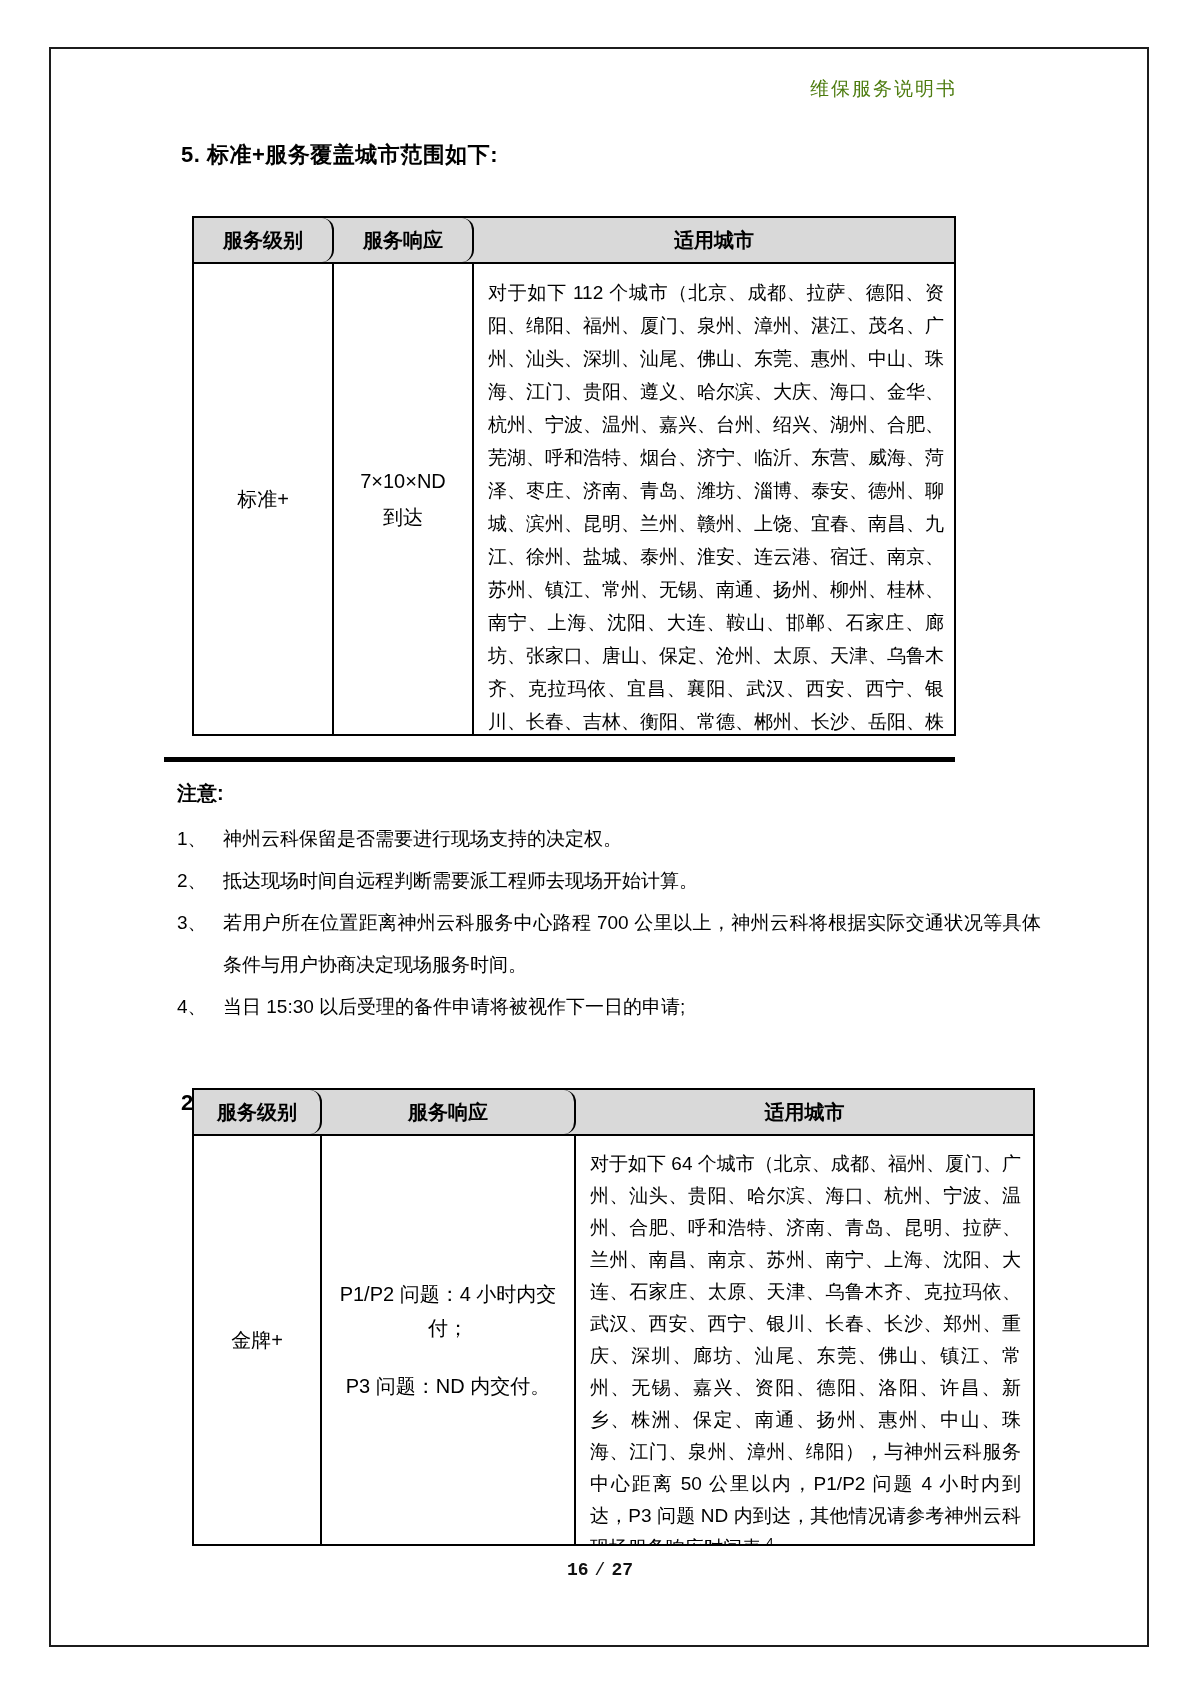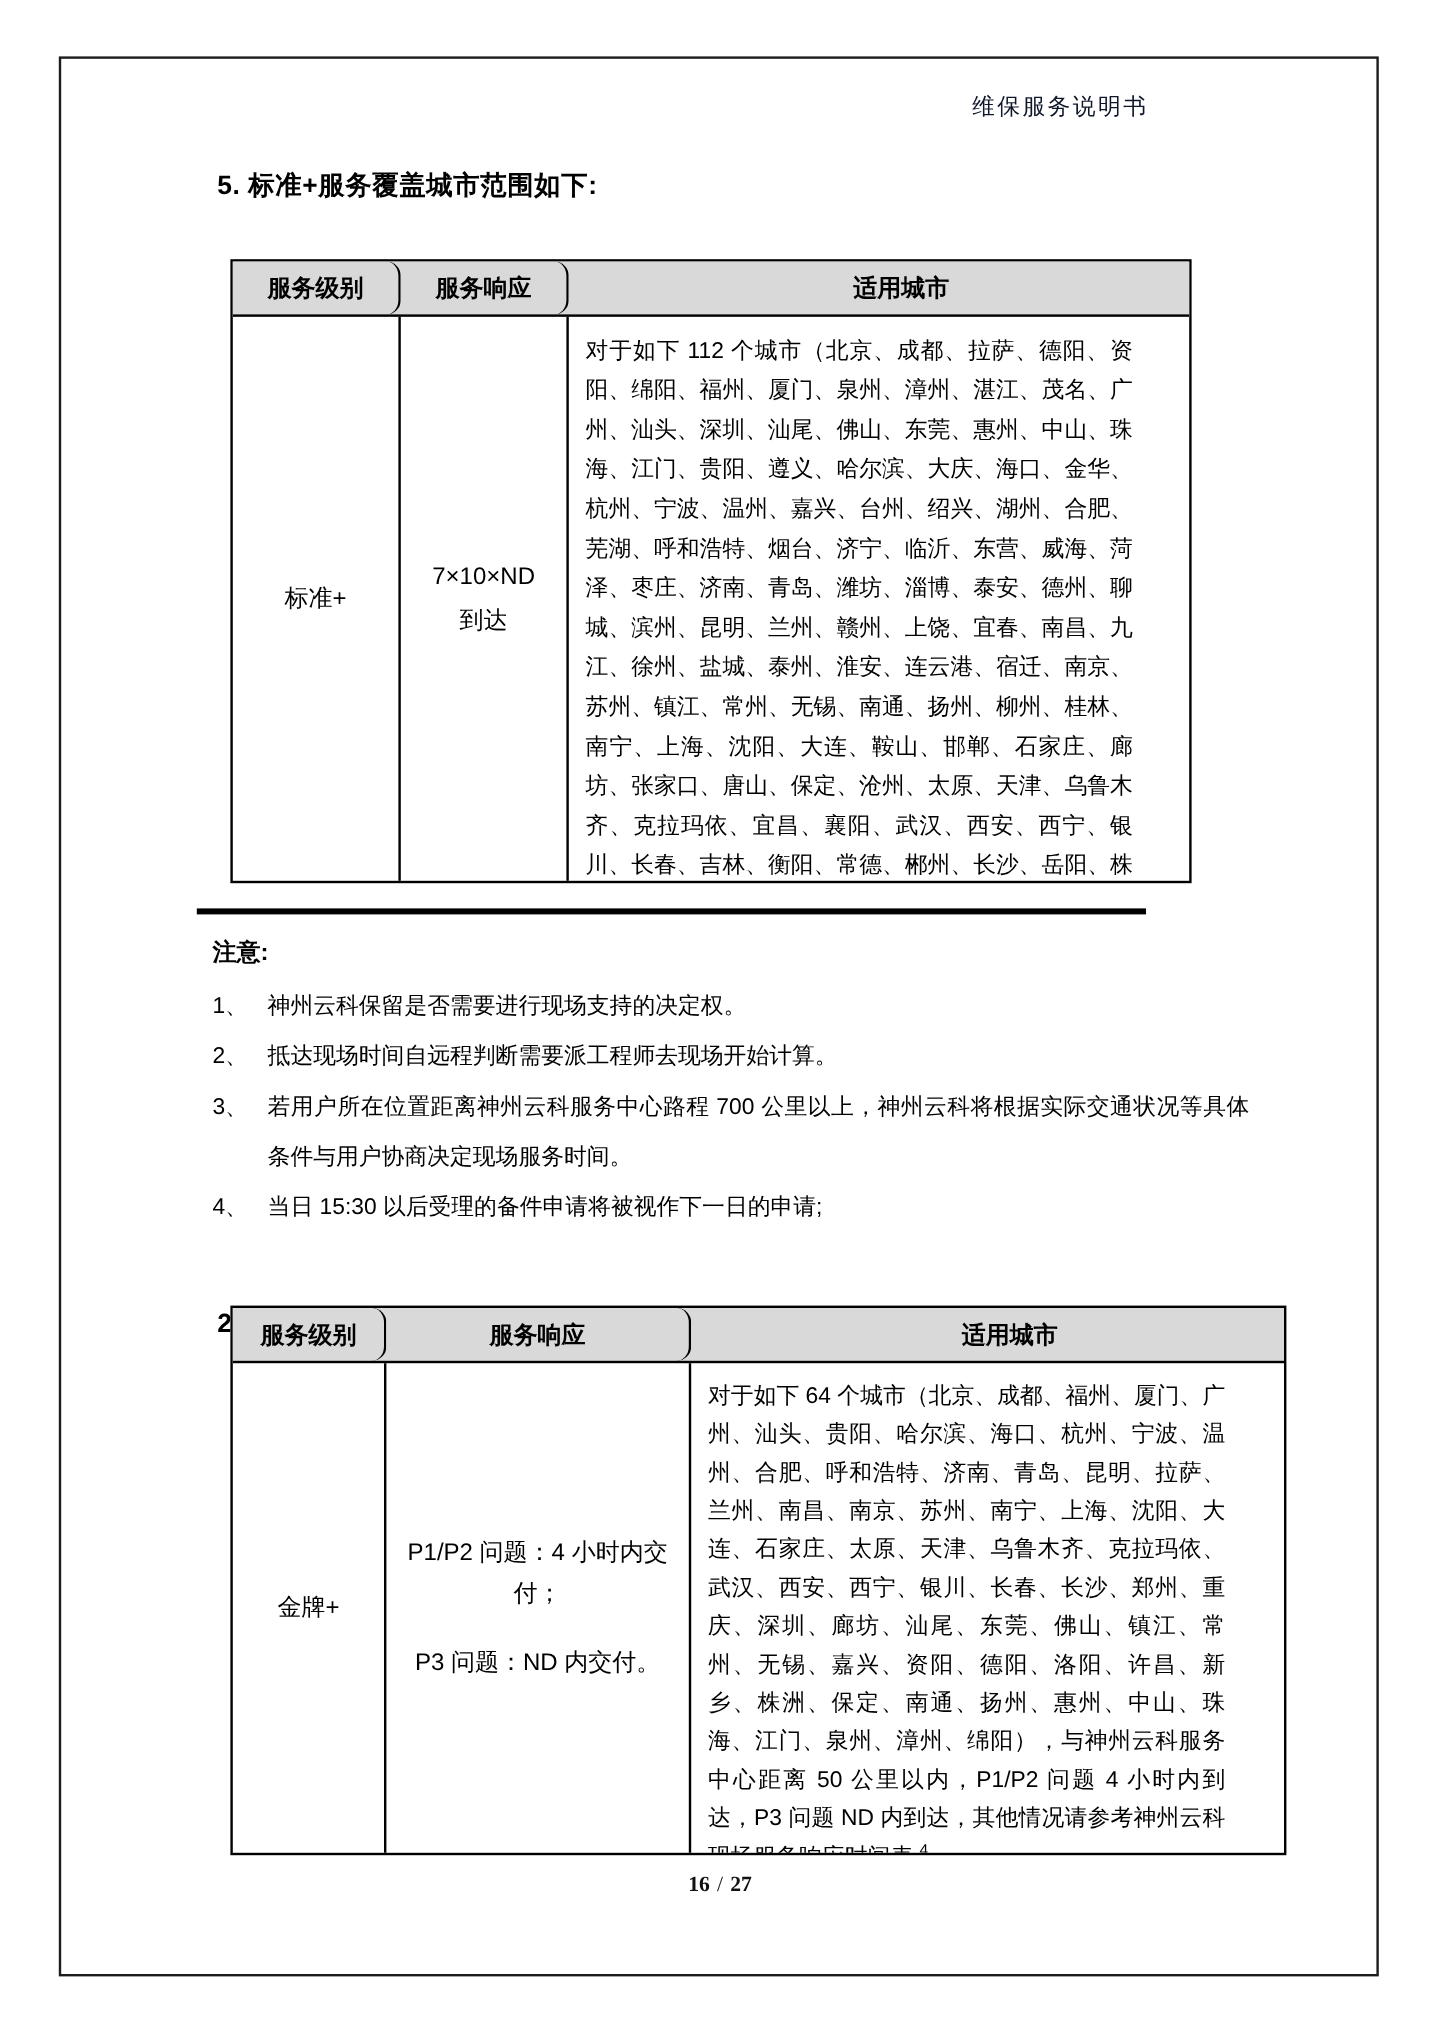--- a/index.html
+++ b/index.html
@@ -8,39 +8,39 @@
     font-family:"Liberation Sans","DejaVu Sans",sans-serif;color:#000;
     overflow:hidden;
   }
   .page-border{
     position:absolute;left:49px;top:47px;width:1100px;height:1600px;
     border:2px solid #1c1c1c;box-sizing:border-box;
   }
   .doc-header{
     position:absolute;top:76px;right:243px;
     font-family:"Liberation Serif","DejaVu Serif",serif;
-    font-size:19px;letter-spacing:2px;color:#0f172a;
+    font-size:19px;letter-spacing:2px;color:#4d7c0f;
   }
   .sec-title{
     position:absolute;left:181px;font-size:22px;font-weight:bold;color:#000;
     letter-spacing:0.5px;
   }
   #sec1-title{top:140px;}
   #sec2-title{top:1088px;}
 
   
   .tbl{position:absolute;border:2px solid #000;background:#fff;}
   .tbl-head{display:flex;background:#d9d9d9;border-bottom:2px solid #000;}
   .tbl-body{display:flex;}
   .c{box-sizing:border-box;}
   .hc{
     display:flex;align-items:center;justify-content:center;
     font-weight:bold;font-size:20px;height:44px;border-right:2px solid #000;border-radius:12px;
   }
-  .hc:last-child{border-right:none;margin-left:37px;}
+  .hc:last-child{border-right:none;}
   .bc{border-right:2px solid #000;}
   .bc:last-child{border-right:none;}
 
   #table1{left:192px;top:216px;}
   #table1 .w1{width:140px;}
   #table1 .w2{width:140px;}
   #table1 .w3{width:480px;}
   #table1 .tbl-body .c{height:470px;}
   #table1 .cell-level, #table1 .cell-resp{
     display:flex;flex-direction:column;align-items:center;justify-content:center;
@@ -76,21 +76,21 @@
   }
   .notes{
     position:absolute;left:177px;top:818px;width:864px;font-size:19px;color:#000;
   }
   .note-row{display:flex;line-height:42px;}
   .note-num{width:46px;flex-shrink:0;}
   .note-text{flex:1;text-align:justify;}
 
   .page-footer{
     position:absolute;left:0;top:1560px;width:1200px;text-align:center;
-    font-family:Liberation Serif, serif;font-size:18px;color:#111;
+    font-family:Liberation Mono, monospace;font-size:18px;color:#111;
   }
   .page-footer .num{font-weight:bold;}
   .page-footer .sep{font-weight:normal;padding:0 6px;}
 </style>
 </head>
 <body>
 
 <div id="page">
 
   <div class="page-border"></div>

